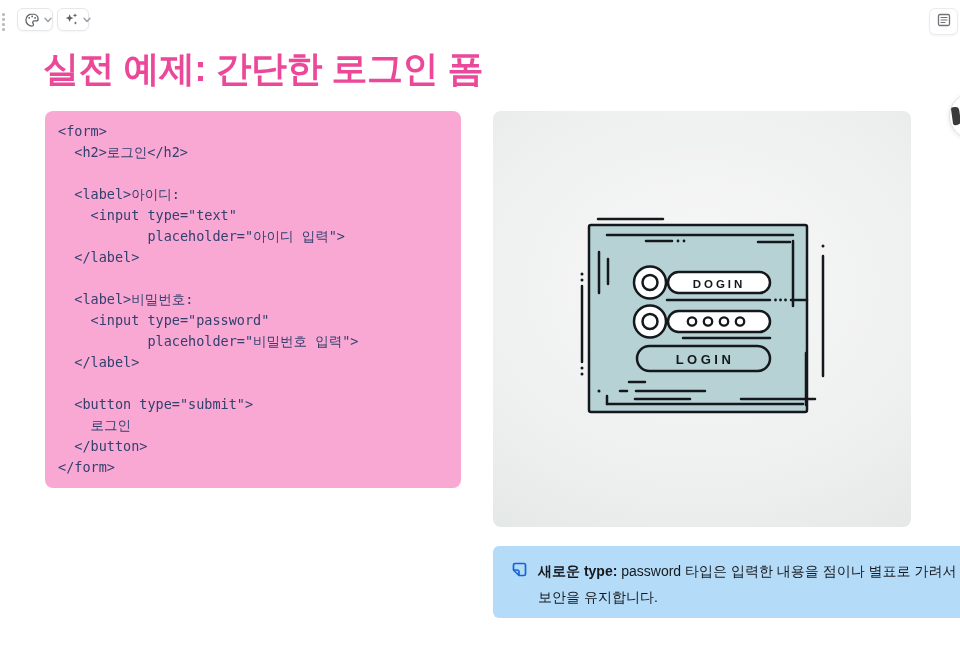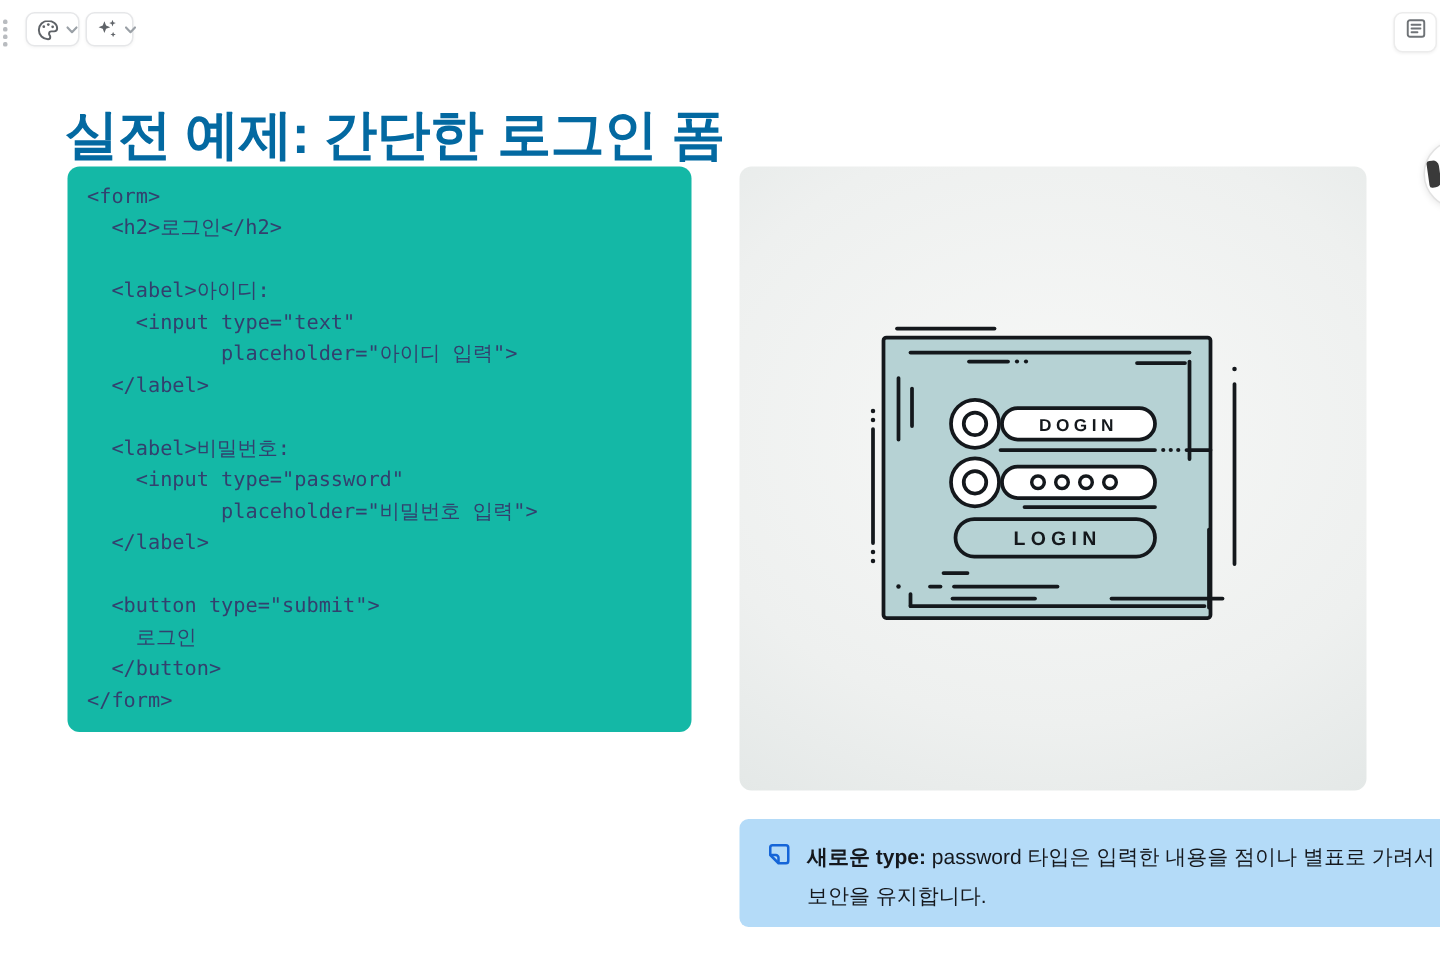--- a/index.html
+++ b/index.html
@@ -11,24 +11,24 @@
   .tb-btn{position:absolute;top:8px;height:23px;background:#fff;border:1px solid #e6e7e9;border-radius:6px;
           display:flex;align-items:center;gap:4px;padding:0 6px;box-sizing:border-box;box-shadow:0 1px 2px rgba(0,0,0,.04);cursor:pointer;}
   .tb-btn svg{display:block;}
   .note-btn{position:absolute;left:929px;top:8px;width:27px;height:25px;background:#fff;border:1px solid #ececec;border-radius:6px;
             display:flex;align-items:center;justify-content:center;box-shadow:0 1px 2px rgba(0,0,0,.05);cursor:pointer;}
   .edge-fab{position:absolute;left:949px;top:93px;width:46px;height:46px;border-radius:50%;background:#fff;border:1px solid #e2e2e2;
             box-shadow:0 1px 5px rgba(0,0,0,.10);display:flex;align-items:center;justify-content:flex-start;padding-left:2px;box-sizing:border-box;cursor:pointer;}
   .edge-fab .glyph{width:8px;height:18px;background:#3a3a3a;border-radius:2px 4px 4px 2px;transform:rotate(-8deg);}
 
   
-  .page-title{position:absolute;left:43px;top:44px;font-size:36px;line-height:44px;font-weight:800;color:#0369a1;letter-spacing:-0.5px;white-space:nowrap;}
+  .page-title{position:absolute;left:43px;top:23px;font-size:36px;line-height:44px;font-weight:800;color:#ec4899;letter-spacing:-0.5px;white-space:nowrap;}
 
   
-  .code-card{position:absolute;left:45px;top:111px;width:416px;height:377px;background:#14b8a6;border-radius:8px;box-sizing:border-box;}
+  .code-card{position:absolute;left:45px;top:111px;width:416px;height:377px;background:#f9a8d4;border-radius:8px;box-sizing:border-box;}
   .code-card pre{margin:0;padding:10px 14px 10px 13px;font-family:"DejaVu Sans Mono","Liberation Mono",monospace;
                  font-size:13.5px;line-height:21px;color:#33406e;white-space:pre;}
 
   
   .illus{position:absolute;left:493px;top:111px;width:418px;height:416px;border-radius:8px;overflow:hidden;
          background:radial-gradient(130% 105% at 50% 42%, #f7f8f7 0%, #eef0ef 45%, #e0e5e4 76%, #d0d9d7 100%);text-align:right;}
   .illus svg{position:absolute;left:0;top:0;}
 
   
   .callout{position:absolute;left:493px;top:546px;width:482px;height:72px;background:#b4dbf8;border-radius:6px;

